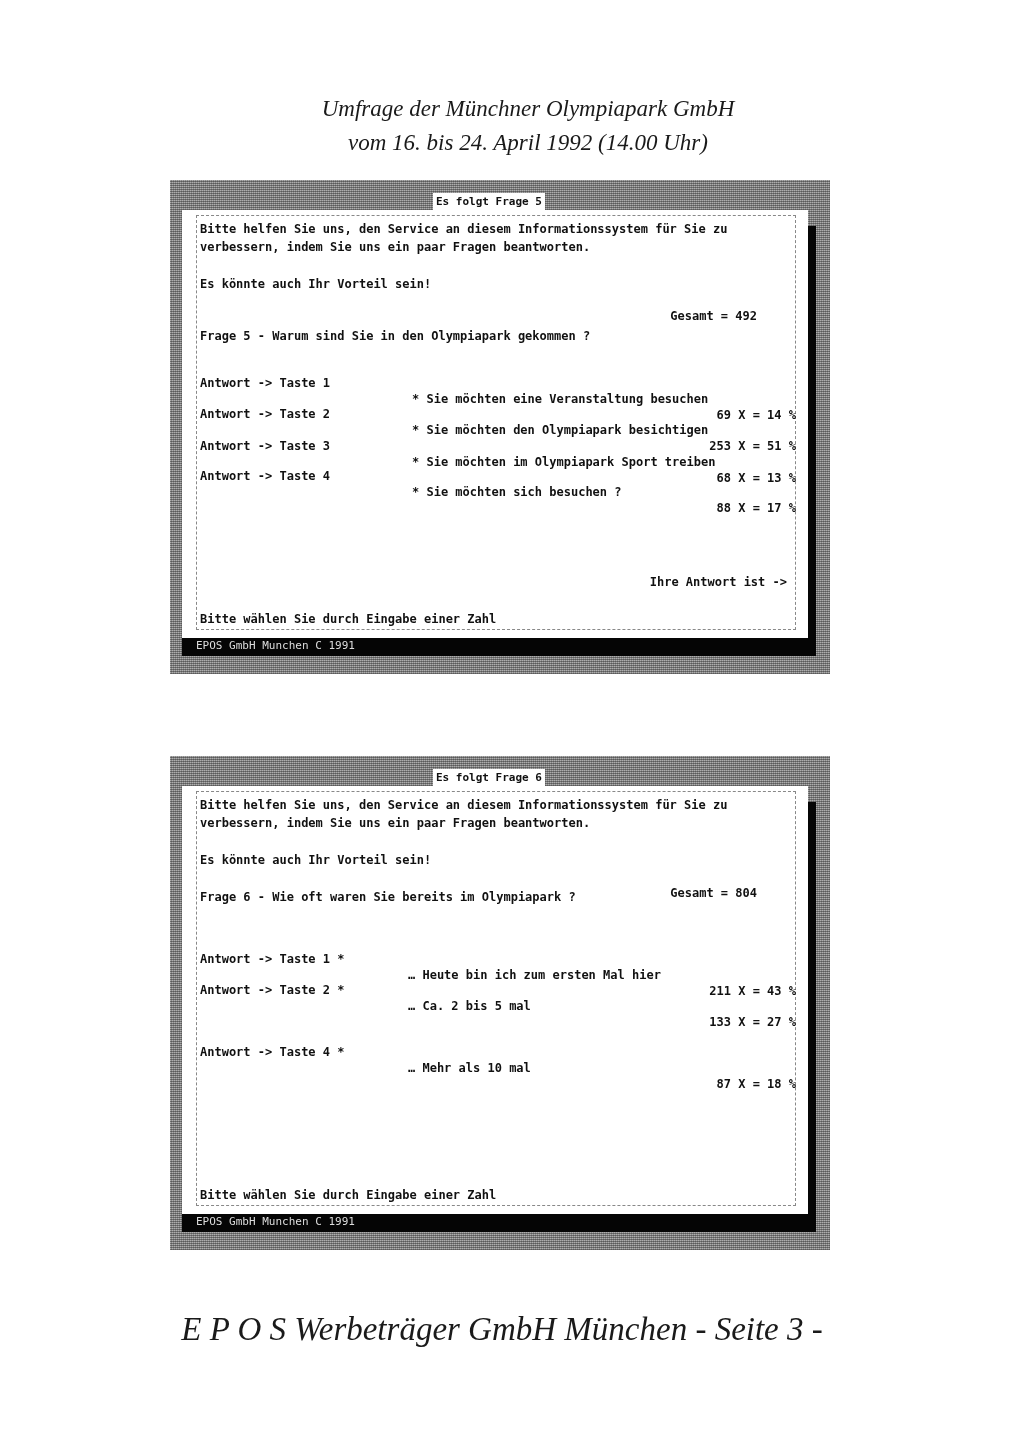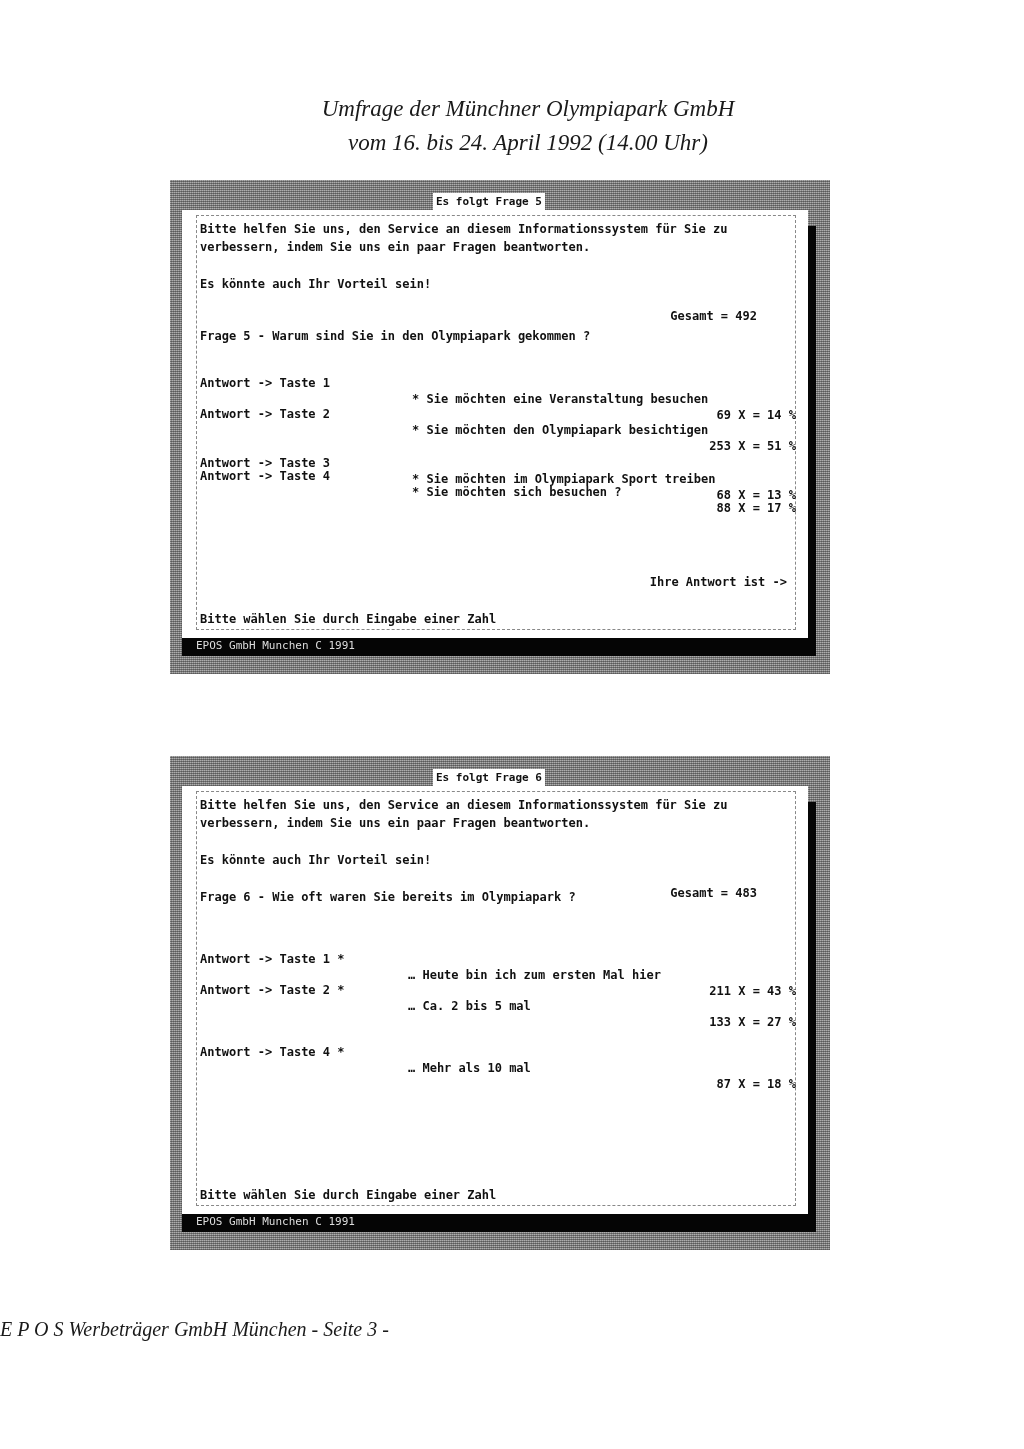--- a/index.html
+++ b/index.html
@@ -6,22 +6,23 @@
   body { width: 1024px; height: 1449px; position: relative; overflow: hidden; }
 
   .doc-title {
     position: absolute; left: 16px; width: 1024px; top: 92px;
     text-align: center;
     font-family: Liberation Serif, serif;
     font-style: italic; font-size: 23px; line-height: 34px; color: #1a1a1a;
   }
   .doc-footer {
     position: absolute; left: 0; width: 1004px; top: 1312px;
+    text-align: center;
     font-family: "Liberation Serif", "DejaVu Serif", serif;
-    font-style: italic; font-size: 20px; line-height: 34px; color: #1a1a1a;
+    font-style: italic; font-size: 33px; line-height: 34px; color: #1a1a1a;
   }
 
   .screen {
     position: absolute; left: 170px; width: 660px; height: 494px;
     background-color: #8a8a8a;
     background-image:
       repeating-linear-gradient(0deg, rgba(0,0,0,0.35) 0 1px, transparent 1px 2px),
       repeating-linear-gradient(90deg, rgba(255,255,255,0.30) 0 1px, transparent 1px 2px);
   }
   .screen.s1 { top: 180px; }
@@ -84,21 +85,21 @@
       <div class="ans-row" style="top:143px">
         <span class="prefix">Antwort -&gt; Taste 1</span>
         <span class="text ans-text-bold" style="left:180px">* Sie möchten eine Veranstaltung besuchen</span>
         <span class="val">69 X = 14 %</span>
       </div>
       <div class="ans-row" style="top:174px">
         <span class="prefix">Antwort -&gt; Taste 2</span>
         <span class="text ans-text-bold" style="left:180px">* Sie möchten den Olympiapark besichtigen</span>
         <span class="val">253 X = 51 %</span>
       </div>
-      <div class="ans-row" style="top:223px">
+      <div class="ans-row" style="top:206px">
         <span class="prefix">Antwort -&gt; Taste 3</span>
         <span class="text ans-text-bold" style="left:180px">* Sie möchten im Olympiapark Sport treiben</span>
         <span class="val">68 X = 13 %</span>
       </div>
       <div class="ans-row" style="top:236px">
         <span class="prefix">Antwort -&gt; Taste 4</span>
         <span class="text ans-text-bold" style="left:180px">* Sie möchten sich besuchen ?</span>
         <span class="val">88 X = 17 %</span>
       </div>
 
@@ -111,21 +112,21 @@
 </div>
 
 <div class="screen s2">
   <div class="shadow"></div>
   <div class="panel">
     <div class="inner">
       <div class="line" style="top:5px">Bitte helfen Sie uns, den Service an diesem Informationssystem für Sie zu</div>
       <div class="line" style="top:23px">verbessern, indem Sie uns ein paar Fragen beantworten.</div>
       <div class="line" style="top:60px">Es könnte auch Ihr Vorteil sein!</div>
       <div class="line" style="top:97px">Frage 6 - Wie oft waren Sie bereits im Olympiapark ?</div>
-      <div class="right" style="top:93px; right:38px">Gesamt = 483</div>
+      <div class="right" style="top:93px; right:38px">Gesamt = 804</div>
 
       <div class="ans-row" style="top:143px">
         <span class="prefix">Antwort -&gt; Taste 1 *</span>
         <span class="text ans-text-bold" style="left:176px">… Heute bin ich zum ersten Mal hier</span>
         <span class="val">211 X = 43 %</span>
       </div>
       <div class="ans-row" style="top:174px">
         <span class="prefix">Antwort -&gt; Taste 2 *</span>
         <span class="text ans-text-bold" style="left:176px">… Ca. 2 bis 5 mal</span>
         <span class="val">133 X = 27 %</span>

